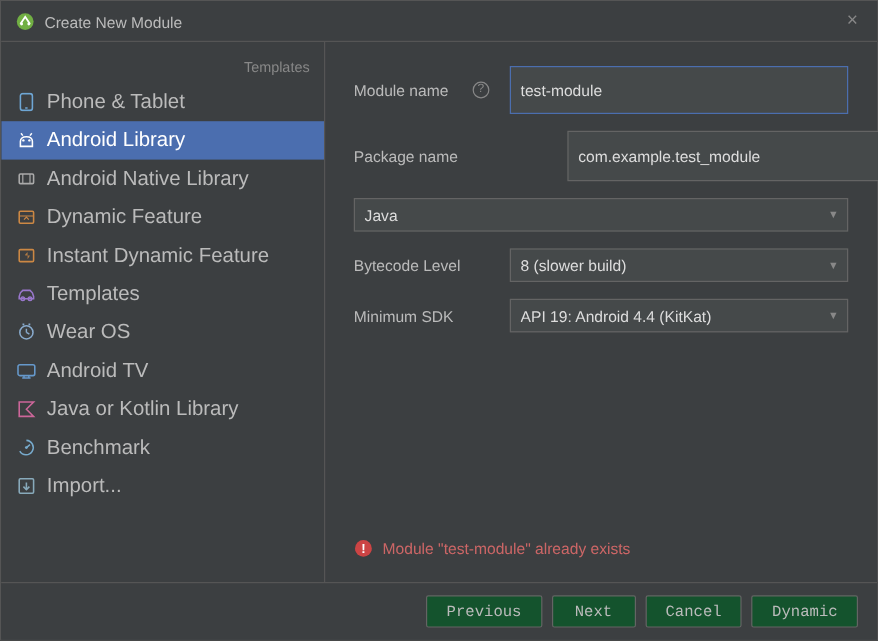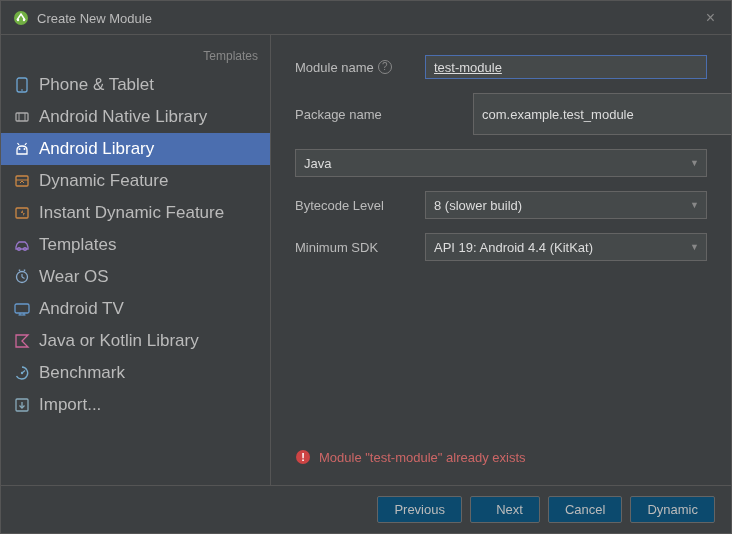--- a/index.html
+++ b/index.html
@@ -107,21 +107,21 @@
       align-items: center;
       margin-bottom: 14px;
     }
     .form-label {
       width: 130px;
       color: #bbb;
       font-size: 13px;
       flex-shrink: 0;
       display: flex;
       align-items: flex-start;
-      gap: 4px;
+      gap: 20px;
     }
     .help-icon {
       width: 14px;
       height: 14px;
       border-radius: 50%;
       border: 1px solid #888;
       color: #888;
       font-size: 10px;
       display: flex;
       align-items: center;
@@ -133,22 +133,21 @@
       flex: 1;
     }
     .text-input {
       width: 100%;
       background: #45494a;
       border: 1px solid #4b6eaf;
       color: #ddd;
       padding: 4px 8px;
       font-size: 13px;
       outline: none;
-      height: 24px;
-      text-decoration: underline;
+      height: 40px;
     }
     .text-input-normal {
       width: 100%;
       background: #45494a;
       border: 1px solid #646464;
       color: #ddd;
       padding: 20px 8px;
       font-size: 13px;
       outline: none;
       height: 28px;
@@ -201,24 +200,25 @@
       justify-content: flex-end;
       gap: 8px;
       background: #3c3f41;
     }
     .btn {
       padding: 5px 16px;
       font-size: 13px;
       cursor: pointer;
       border: 1px solid #646464;
       border-radius: 2px;
-      background: #0c4a6e;
+      background: #14532d;
       color: #bbb;
       min-width: 70px;
-      text-align: right;
+      text-align: center;
+      font-family: Liberation Mono, monospace;
     }
     .btn:disabled {
       opacity: 0.5;
       cursor: not-allowed;
     }
 
     
     .icon-phone { color: #6ea6d4; }
     .icon-native { color: #aaaaaa; }
     .icon-dynamic { color: #cc8844; }
@@ -262,42 +262,42 @@
       <div class="sidebar-item">
         <span class="item-icon icon-phone">
           <svg width="16" height="16" viewBox="0 0 16 16">
             <rect x="3" y="1" width="10" height="14" rx="2" fill="none" stroke="currentColor" stroke-width="1.3"></rect>
             <line x1="7" y1="13" x2="9" y2="13" stroke="currentColor" stroke-width="1.2"></line>
           </svg>
         </span>
         <span>Phone &amp; Tablet</span>
       </div>
 
-      <div class="sidebar-item">
-        <span class="item-icon icon-native">
-          <svg width="16" height="16" viewBox="0 0 16 16">
-            <rect x="2" y="4" width="12" height="8" rx="1" fill="none" stroke="currentColor" stroke-width="1.3"></rect>
-            <line x1="5" y1="4" x2="5" y2="12" stroke="currentColor" stroke-width="1"></line>
-            <line x1="11" y1="4" x2="11" y2="12" stroke="currentColor" stroke-width="1"></line>
-          </svg>
-        </span>
-        <span>Android Native Library</span>
-      </div>
-
       <div class="sidebar-item active">
         <span class="item-icon" style="color:#fff;">
           <svg width="16" height="16" viewBox="0 0 16 16">
             <path d="M3 9 Q3 5 8 5 Q13 5 13 9 L13 13 L3 13 Z" fill="none" stroke="currentColor" stroke-width="1.3"></path>
             <circle cx="5.5" cy="8" r="1" fill="currentColor"></circle>
             <circle cx="10.5" cy="8" r="1" fill="currentColor"></circle>
             <line x1="5" y1="4" x2="3.5" y2="2" stroke="currentColor" stroke-width="1.2"></line>
             <line x1="11" y1="4" x2="12.5" y2="2" stroke="currentColor" stroke-width="1.2"></line>
           </svg>
         </span>
         <span>Android Library</span>
+      </div>
+
+      <div class="sidebar-item">
+        <span class="item-icon icon-native">
+          <svg width="16" height="16" viewBox="0 0 16 16">
+            <rect x="2" y="4" width="12" height="8" rx="1" fill="none" stroke="currentColor" stroke-width="1.3"></rect>
+            <line x1="5" y1="4" x2="5" y2="12" stroke="currentColor" stroke-width="1"></line>
+            <line x1="11" y1="4" x2="11" y2="12" stroke="currentColor" stroke-width="1"></line>
+          </svg>
+        </span>
+        <span>Android Native Library</span>
       </div>
 
       <div class="sidebar-item">
         <span class="item-icon icon-dynamic">
           <svg width="16" height="16" viewBox="0 0 16 16">
             <rect x="2" y="3" width="12" height="10" rx="1" fill="none" stroke="currentColor" stroke-width="1.3"></rect>
             <line x1="2" y1="7" x2="14" y2="7" stroke="currentColor" stroke-width="1"></line>
             <path d="M6 10 L8 8 L10 10" fill="none" stroke="currentColor" stroke-width="1"></path>
           </svg>
         </span>

